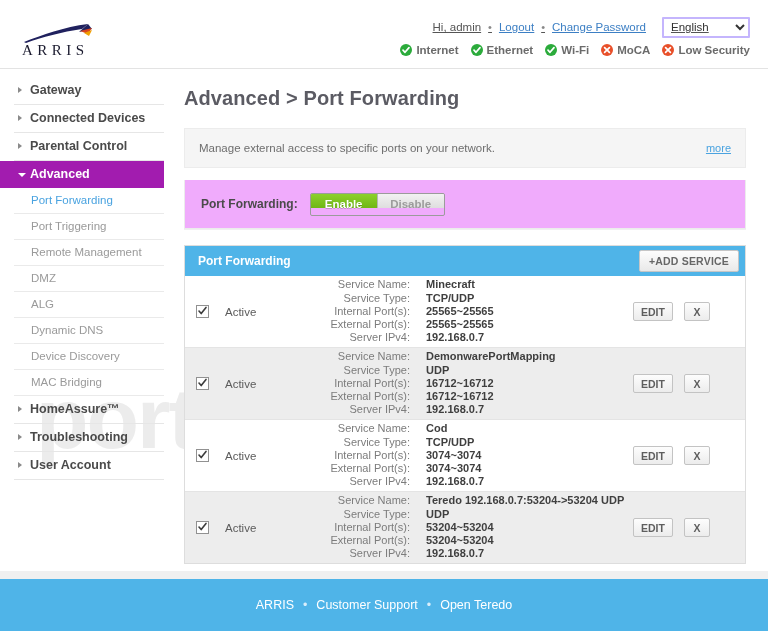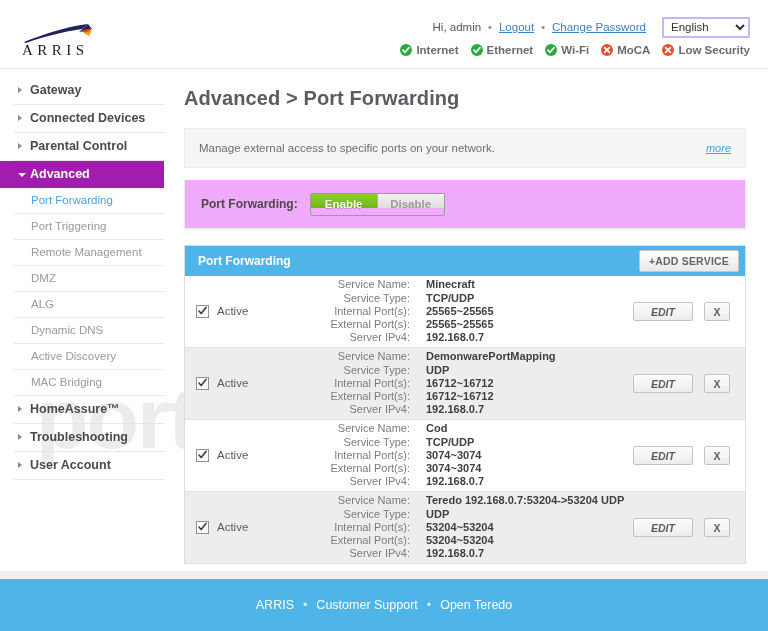--- a/index.html
+++ b/index.html
@@ -61,20 +61,21 @@
     right: 18px;
     top: 16px;
     text-align: right;
   }
   #acct-row {
     display: flex;
     align-items: center;
     justify-content: flex-end;
     gap: 7px;
     height: 22px;
+    text-decoration: underline;
   }
   #acct-row .greet {
     font-size: 11.5px;
     color: #555;
   }
   #acct-row .sep {
     color: #888;
     font-size: 11px;
   }
   #acct-row a {
@@ -222,21 +223,20 @@
     font-size: 11.5px;
     color: #6e6e6e;
   }
   #desc-more {
     position: absolute;
     right: 14px;
     font-size: 11px;
     color: #4aa3e0;
     text-decoration: underline;
     cursor: pointer;
-    font-style: italic;
   }
   #toggle-box {
     margin-top: 12px;
     background: #f0abfc;
     border: 1px solid #ececec;
     border-top: none;
     height: 48px;
     display: flex;
     align-items: center;
     padding-left: 16px;
@@ -315,21 +315,22 @@
     border-bottom: 1px solid #e4e4e4;
     background: #ffffff;
     position: relative;
   }
   .svc-row.alt { background: #ededed; }
   .svc-row:last-child { border-bottom: none; }
   .svc-check {
     width: 112px;
     padding-left: 11px;
     display: flex;
-    gap: 8px;
+    align-items: center;
+    gap: 16px;
     flex: none;
   }
   .cbox {
     width: 11px;
     height: 11px;
     border: 1px solid #919191;
     background: #fff;
     position: relative;
     flex: none;
     cursor: pointer;
@@ -373,21 +374,21 @@
     border: 1px solid #c3c3c3;
     border-radius: 2px;
     font-size: 10.5px;
     color: #5e5e5e;
     font-weight: bold;
     cursor: pointer;
     font-family: "Liberation Sans", sans-serif;
     padding: 0;
     height: 19px;
   }
-  .act-btn.edit { width: 60px; font-style: italic; }
+  .act-btn.edit { width: 40px; }
   .act-btn.del  { width: 26px; }
 
   
   #footer {
     position: absolute;
     left: 0;
     bottom: 0;
     width: 768px;
     height: 52px;
     background: #4fb4e8;
@@ -490,21 +491,21 @@
       <div class="nav-top"><span class="tri"></span><span>Gateway</span></div>
       <div class="nav-top"><span class="tri"></span><span>Connected Devices</span></div>
       <div class="nav-top"><span class="tri"></span><span>Parental Control</span></div>
       <div class="nav-top active"><span class="tri"></span><span>Advanced</span></div>
       <div class="nav-sub selected">Port Forwarding</div>
       <div class="nav-sub">Port Triggering</div>
       <div class="nav-sub">Remote Management</div>
       <div class="nav-sub">DMZ</div>
       <div class="nav-sub">ALG</div>
       <div class="nav-sub">Dynamic DNS</div>
-      <div class="nav-sub">Active Discovery</div>
+      <div class="nav-sub">Device Discovery</div>
       <div class="nav-sub">MAC Bridging</div>
       <div class="nav-top"><span class="tri"></span><span>HomeAssure™</span></div>
       <div class="nav-top"><span class="tri"></span><span>Troubleshooting</span></div>
       <div class="nav-top"><span class="tri"></span><span>User Account</span></div>
     </div>
 
   <div id="main">
 
     <div id="page-title">Advanced &gt; Port Forwarding</div>
 

